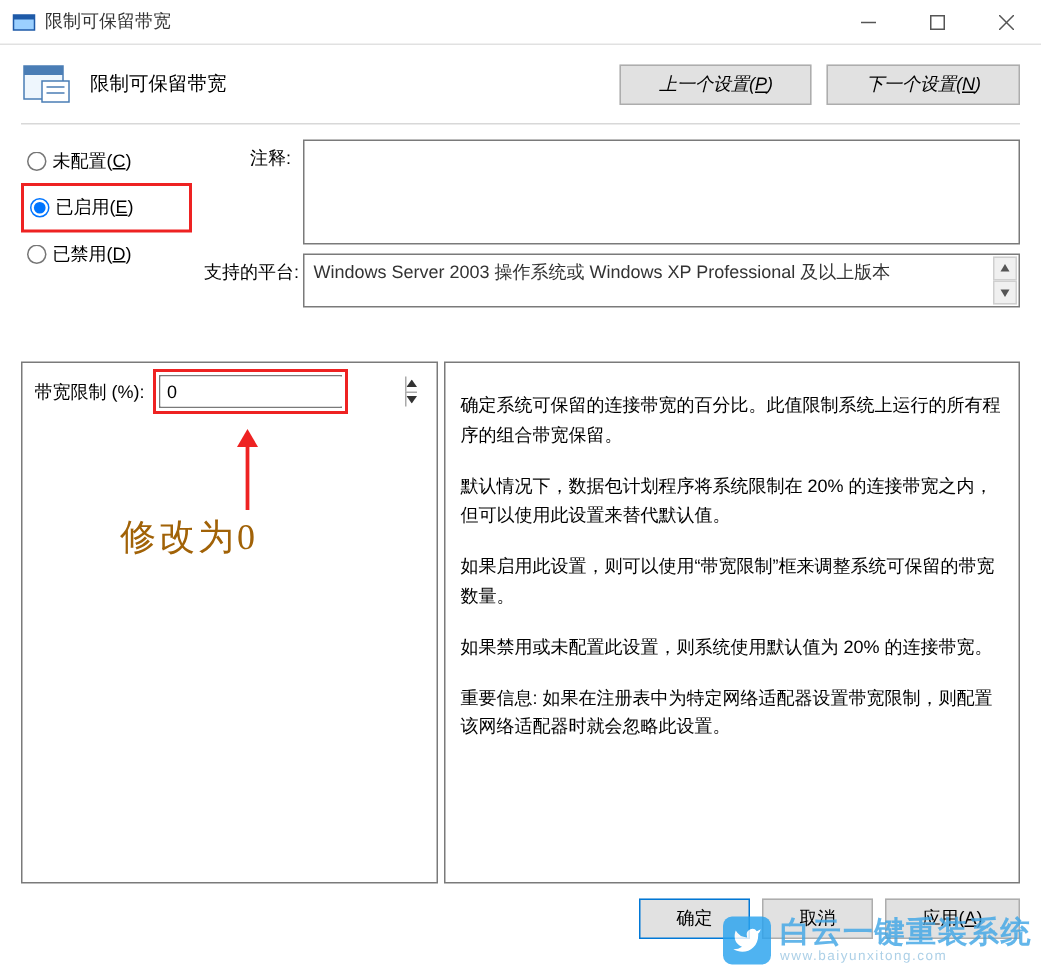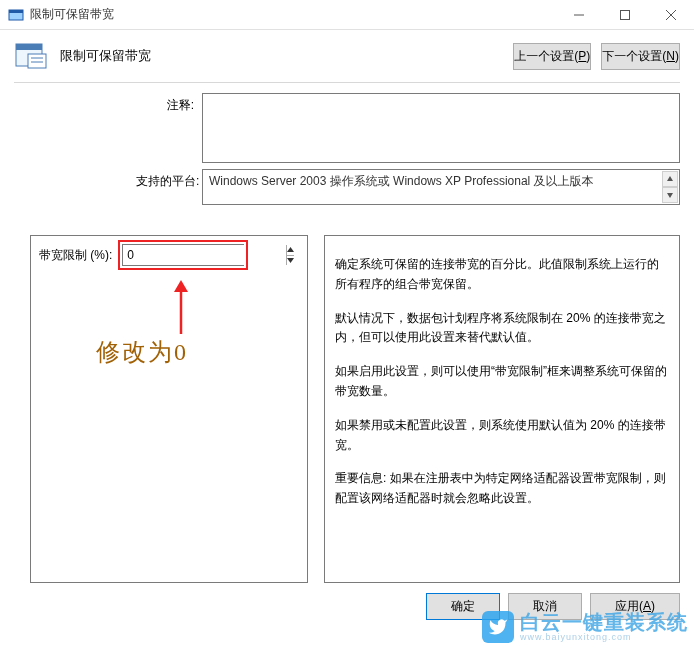--- a/index.html
+++ b/index.html
@@ -41,23 +41,24 @@
       gap: 10px;
     }
     .header-icon {
       width: 36px; height: 32px;
       display: inline-flex; align-items: center; justify-content: center;
     }
     .header-title { flex: 1; font-size: 13px; }
     .nav-btn {
       border: 1px solid #adadad;
       background: #e1e1e1;
-      padding: 4px 0;
+      padding: 4px 25px;
       font-size: 12px;
       font-family: inherit;
+      font-style: italic;
     }
     .nav-btn u { text-decoration: underline; }
     .header-rule { border-top: 1px solid #d8d8d8; margin: 4px 14px; }
 
     .upper-grid {
       display: grid;
       grid-template-columns: 114px 58px 1fr;
       column-gap: 8px;
       padding: 6px 14px 0 14px;
       row-gap: 6px;
@@ -88,21 +89,21 @@
     .sb-btn { width: 16px; height: 16px; background: #f0f0f0; border: 1px solid #cfcfcf; display: flex; align-items: center; justify-content: center; }
     .sb-btn svg { width: 8px; height: 8px; fill: #555; }
 
     .section-labels {
       display: flex; padding: 22px 14px 4px 14px; gap: 0;
     }
     .opt-label { width: 288px; }
     .help-label { flex: 1; }
 
     .lower {
-      display: flex; padding: 4px 14px 0 14px; gap: 16px; margin-left: 16px;
+      display: flex; padding: 4px 14px 0 14px; gap: 4px;
     }
     .options-panel {
       width: 278px; height: 348px; border: 1px solid #7a7a7a; padding: 8px;
       position: relative;
     }
     .opt-row { display: flex; align-items: flex-start; gap: 10px; }
     .opt-row-label { padding-top: 3px; white-space: nowrap; }
     .spin-wrap {
       display: inline-flex; align-items: stretch; border: 1px solid #7a7a7a;
       height: 22px; width: 122px;
@@ -203,20 +204,34 @@
   <button class="nav-btn">
     <span>上一个设置(</span><u>P</u><span>)</span>
   </button>
   <button class="nav-btn">
     <span>下一个设置(</span><u>N</u><span>)</span>
   </button>
 </div>
 <div class="header-rule"></div>
 
 <div class="upper-grid">
+  <div class="radios">
+    <label class="radio-row">
+      <input type="radio" name="state" style="">
+      <span><span>未配置(</span><u>C</u><span>)</span></span>
+    </label>
+    <label class="radio-row hl-red">
+      <input type="radio" name="state" checked="" style="">
+      <span><span>已启用(</span><u>E</u><span>)</span></span>
+    </label>
+    <label class="radio-row">
+      <input type="radio" name="state" style="">
+      <span><span>已禁用(</span><u>D</u><span>)</span></span>
+    </label>
+  </div>
 
   <div class="label-cell" style="grid-row:1">注释:</div>
   <textarea class="comment-box" style="grid-row: 1;"></textarea>
 
   <div class="label-cell" style="grid-row:2">支持的平台:</div>
   <div class="platform-box" style="grid-row:2">
     <span>Windows Server 2003 操作系统或 Windows XP Professional 及以上版本</span>
     <div class="platform-scroll">
       <div class="sb-btn">
           <svg viewBox="0 0 8 8">

